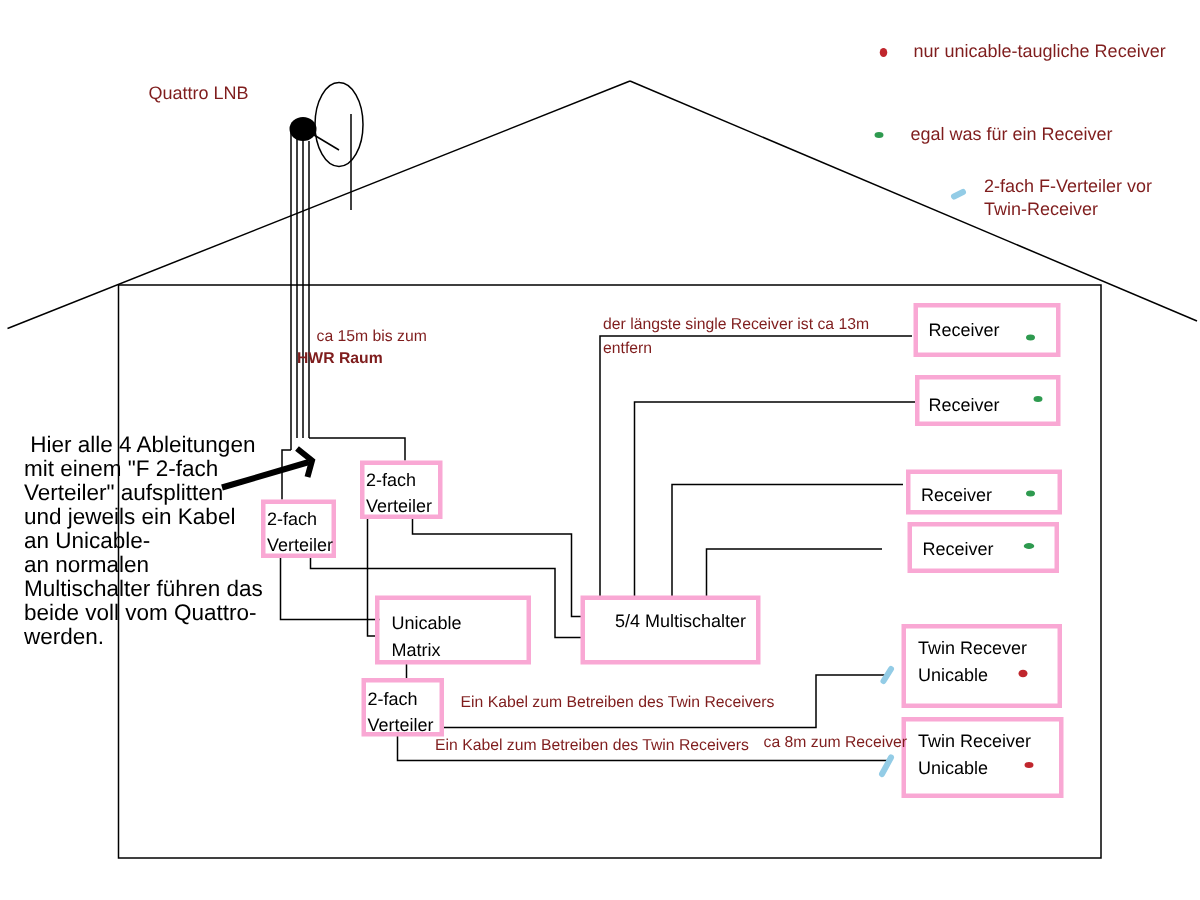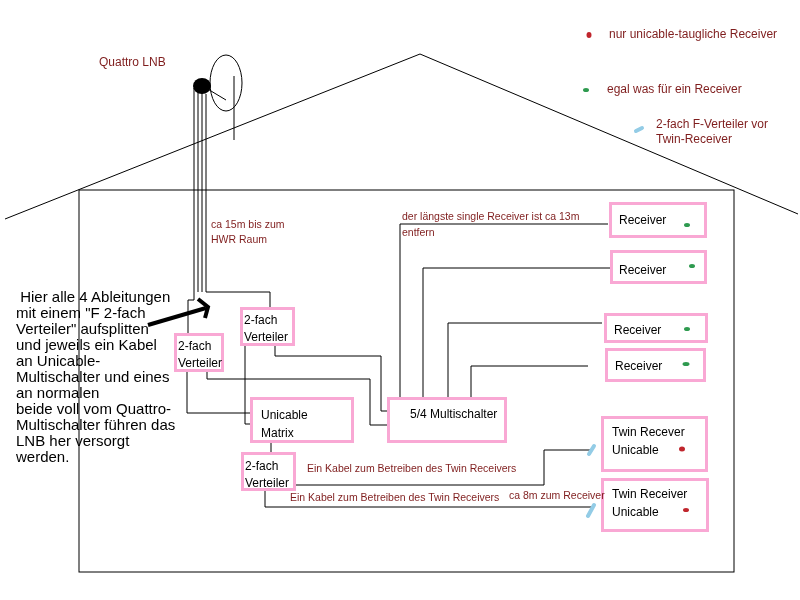--- a/index.html
+++ b/index.html
@@ -66,33 +66,31 @@
 <div>
   <div class="lbl s12" style="left:609px; top:27px;">nur unicable-taugliche Receiver</div>
   <div class="lbl s12" style="left:607px; top:82px;">egal was für ein Receiver</div>
   <div class="lbl s12" style="left:656px; top:117px;">2-fach F-Verteiler vor</div>
   <div class="lbl s12" style="left:656px; top:132px;">Twin-Receiver</div>
 </div>
 
 <div class="lbl s12" style="left:99px; top:55px;">Quattro LNB</div>
 
 <div class="lbl s10" style="left:211px; top:218px;">ca 15m bis zum</div>
-<div class="lbl s10" style="left:211px; top:233px;">HWR Raum</div>
+<div class="lbl s10" style="left:198px; top:233px;font-weight:bold;">HWR Raum</div>
 
 <div style="position:absolute; left:16px; top:289px; font-size:15px; line-height:16px;">
   <div style="white-space:pre;"> Hier alle 4 Ableitungen</div>
   <div>mit einem "F 2-fach</div>
   <div>Verteiler" aufsplitten</div>
   <div>und jeweils ein Kabel</div>
   <div>an Unicable-</div>
-  <div>Multischalter und eines</div>
   <div>an normalen</div>
+  <div>Multischalter führen das</div>
   <div>beide voll vom Quattro-</div>
-  <div>Multischalter führen das</div>
-  <div>LNB her versorgt</div>
   <div>werden.</div>
 </div>
 
 <div class="box" style="left:174px; top:333px; width:50px; height:39px;">
   <span class="t" style="left:1px; top:1px;">2-fach</span>
   <span class="t" style="left:1px; top:18px;">Verteiler</span>
 </div>
 <div class="box" style="left:240px; top:307px; width:55px; height:39px;">
   <span class="t" style="left:1px; top:1px;">2-fach</span>
   <span class="t" style="left:1px; top:18px;">Verteiler</span>

